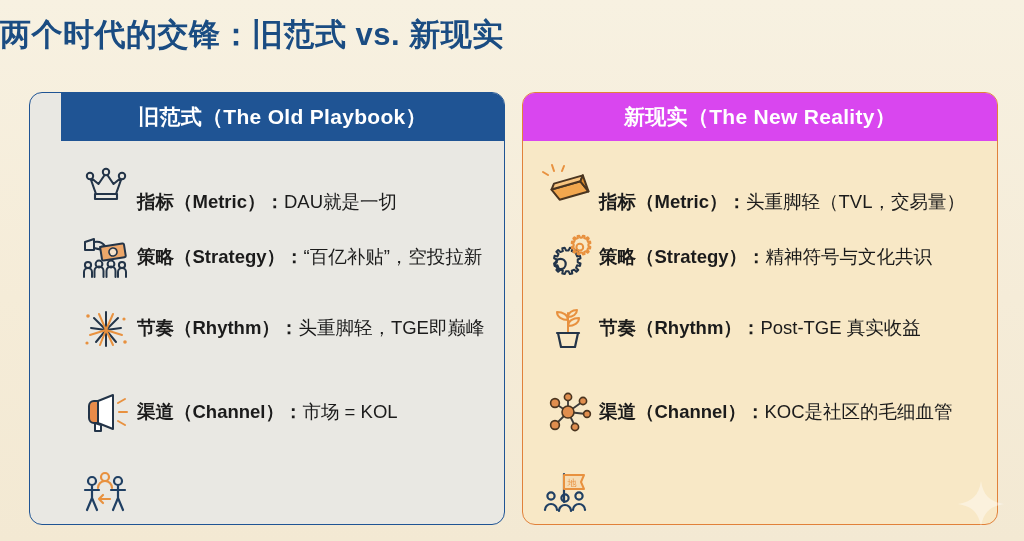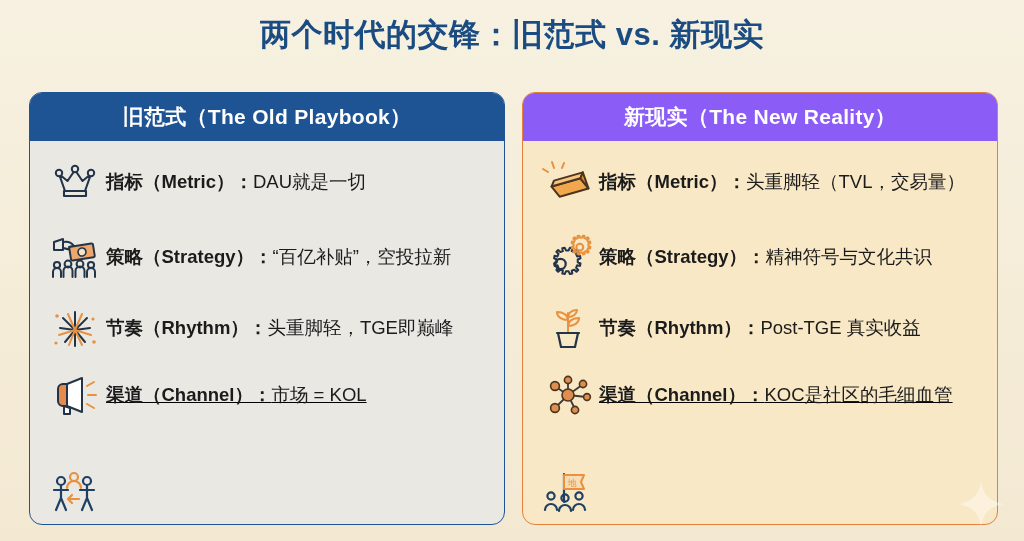--- a/index.html
+++ b/index.html
@@ -20,76 +20,76 @@
     background: linear-gradient(180deg, #f7f1e1 0%, #f5ecd8 55%, #f3e9d3 100%);
     box-sizing: border-box;
   }
 
   
   .title-wrap {
     position: absolute;
     top: 14px;
     left: 0;
     width: 1024px;
-    text-align: center;
+    text-align: left;
   }
   .title {
     display: inline-block;
     font-size: 31px;
     font-weight: bold;
     letter-spacing: 0.5px;
     color: #1a4c82;
     white-space: nowrap;
   }
 
   
   .panel {
     position: absolute;
     top: 92px;
     width: 476px;
     height: 433px;
     border-radius: 13px;
     box-sizing: border-box;
     overflow: hidden;
   }
-  .panel-left  { left: 29px;  border: 1.6px solid #1f5494; background: #e9e8e3; }
+  .panel-left  { left: 29px;  border: 1.6px solid #1f5494; background: #e9e8e3; padding-left: 31px; }
   .panel-right { left: 522px; border: 1.6px solid #e1813a; background: #f8e8c6; }
 
   .panel-head {
     height: 48px;
     line-height: 48px;
     text-align: center;
     color: #ffffff;
     font-size: 21px;
     font-weight: bold;
     letter-spacing: 0.3px;
     white-space: nowrap;
   }
   .head-left  { background: #1f5494; }
-  .head-right { background: #8b5cf6; }
+  .head-right { background: #d946ef; }
 
   .panel-body {
     position: relative;
     height: 383px;
     padding: 0;
   }
 
   
   .row {
     position: absolute;
     left: 14px;
     right: 10px;
     height: 62px;
     display: flex;
     align-items: center;
   }
-  .row-0 { top: 10px; }
+  .row-0 { top: 10px; align-items: flex-end; }
   .row-1 { top: 85px; }
   .row-2 { top: 156px; }
-  .row-3 { top: 223px; text-decoration: underline; }
+  .row-3 { top: 240px; }
   .row-4 { top: 320px; }
 
   .icon-box {
     flex: 0 0 62px;
     width: 62px;
     height: 56px;
     display: flex;
     align-items: center;
     justify-content: center;
   }

